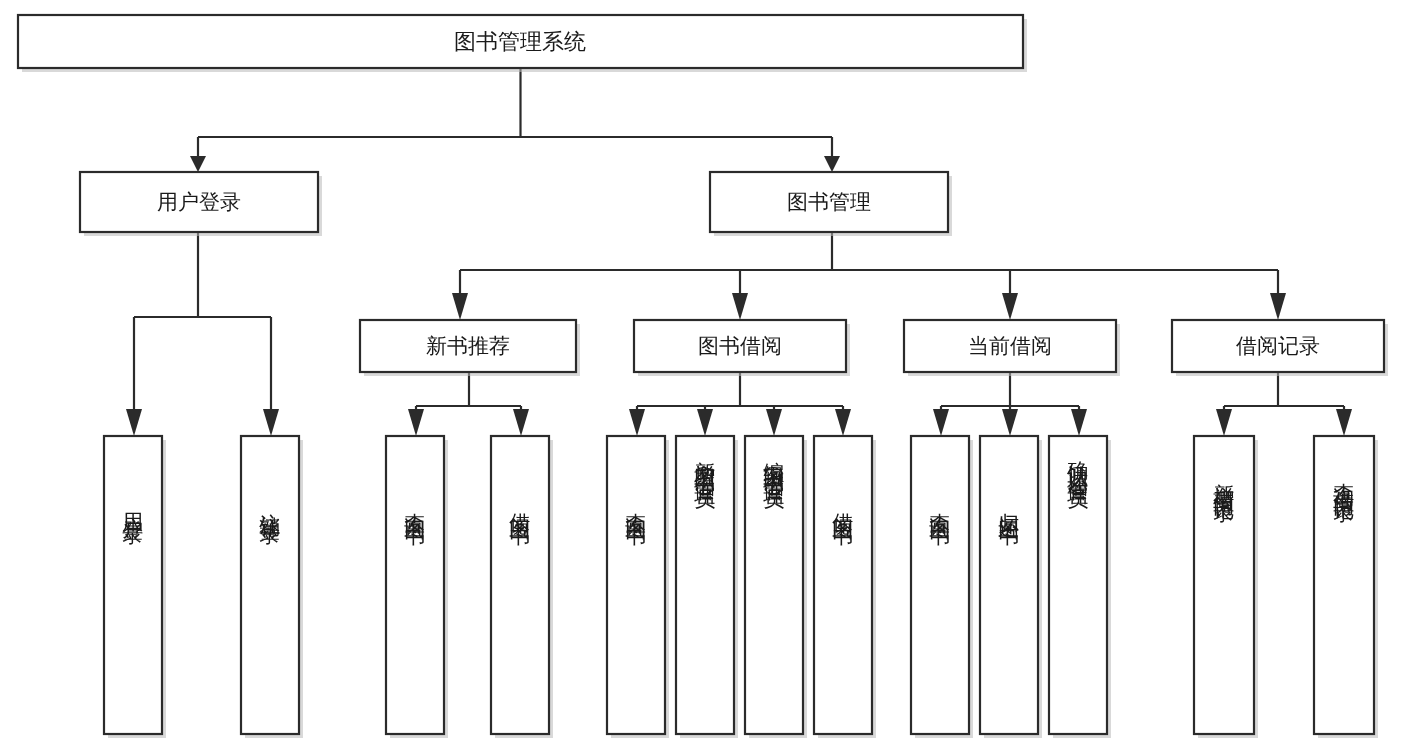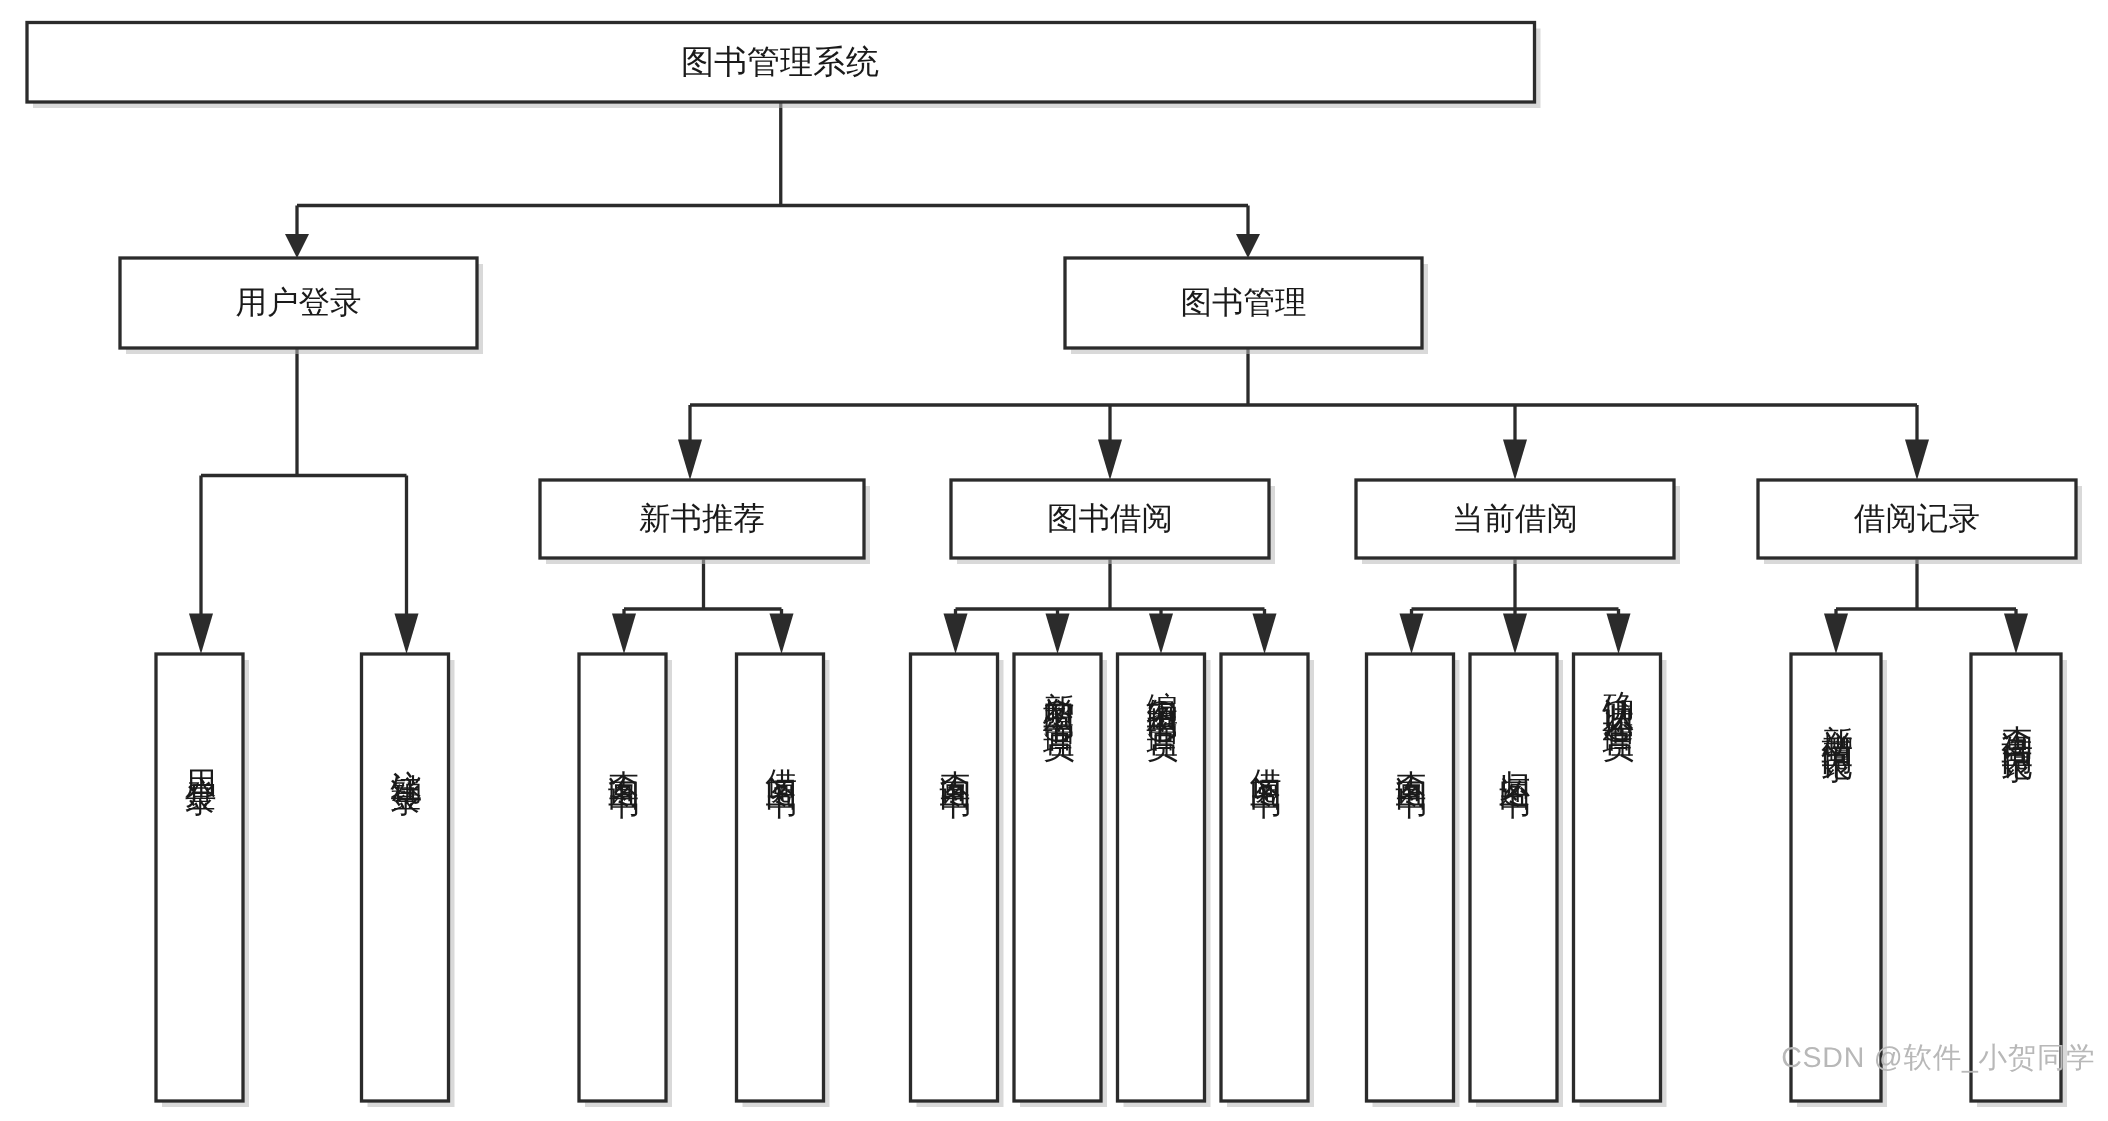--- a/index.html
+++ b/index.html
@@ -303,15 +303,14 @@
   </div>
 
   <div class="vlabel-wrap" style="left:1194px; top:436px; width:60px; height:298px;">
     <span class="vlabel" style="margin-top:30px;">新增借阅记录</span>
   </div>
 
   <div class="vlabel-wrap" style="left:1314px; top:436px; width:60px; height:298px;">
     <span class="vlabel" style="margin-top:30px;">查询借阅记录</span>
   </div>
 
-  <div class="watermark">CSDN @软件_小贺同学</div>
 
 </div>
 
 </body></html>

